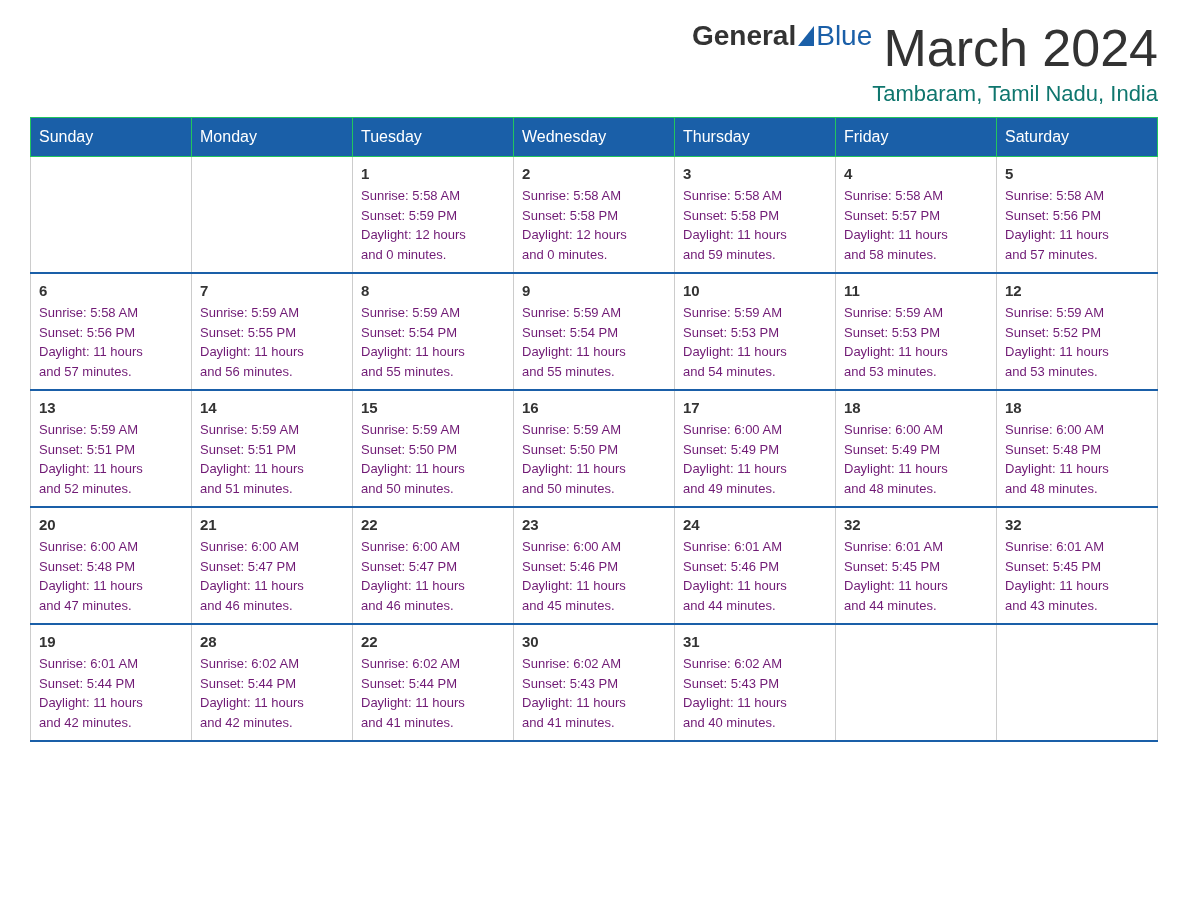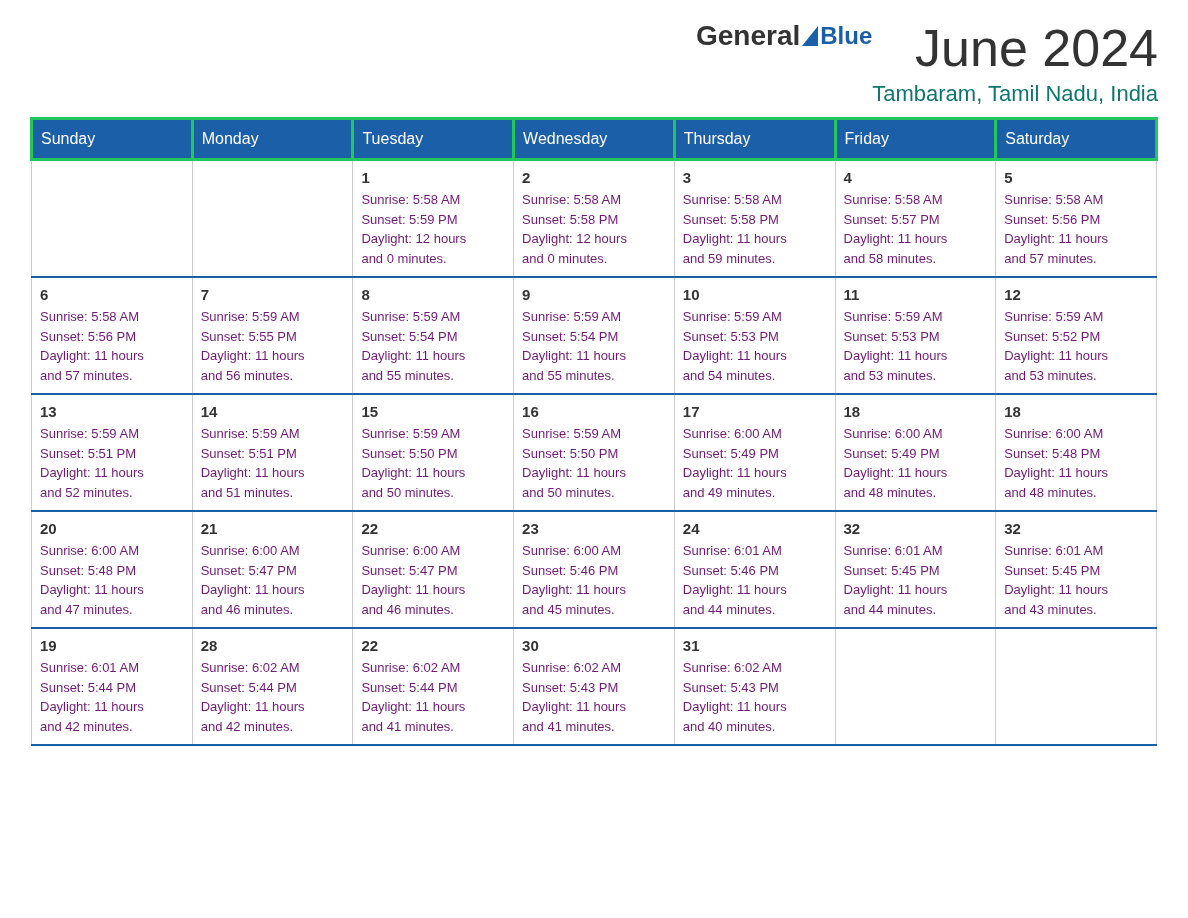--- a/index.html
+++ b/index.html
@@ -36,22 +36,22 @@
       align-items: center;
     }
     .logo-triangle {
       width: 0;
       height: 0;
       border-left: 16px solid transparent;
       border-bottom: 20px solid #1a5fa8;
       margin-left: 2px;
     }
     .logo-blue-text {
-      font-size: 24px;
-      font-weight: bold;
+      font-size: 28px;
+      font-weight: normal;
       color: #1a5fa8;
       margin-left: 2px;
     }
     .title-block {
       text-align: right;
     }
     .month-title {
       font-size: 52px;
       font-weight: normal;
       color: #333;
@@ -67,21 +67,21 @@
       border-collapse: collapse;
       margin-top: 10px;
     }
     thead th {
       background-color: #1a5fa8;
       color: #fff;
       padding: 10px 8px;
       font-size: 16px;
       font-weight: normal;
       text-align: left;
-      border: 3px solid #22c55e;
+      border: 1px solid #22c55e;
     }
     tbody td {
       vertical-align: top;
       padding: 8px 8px;
       font-size: 13px;
       border: 1px solid #ccc;
       width: calc(100% / 7);
       min-height: 100px;
       color: #333;
     }
@@ -111,21 +111,21 @@
   <div class="logo">
     <div class="logo-text">
       <span class="logo-general">General</span>
       <div class="logo-blue-part">
         <div class="logo-triangle"></div>
         <span class="logo-blue-text">Blue</span>
       </div>
     </div>
   </div>
   <div class="title-block">
-    <div class="month-title">June 2024</div>
+    <div class="month-title">March 2024</div>
     <div class="location-title">Tambaram, Tamil Nadu, India</div>
   </div>
 </div>
 
 <table>
   <thead>
     <tr>
     <th>Sunday</th>
         <th>Monday</th>
         <th>Tuesday</th>

